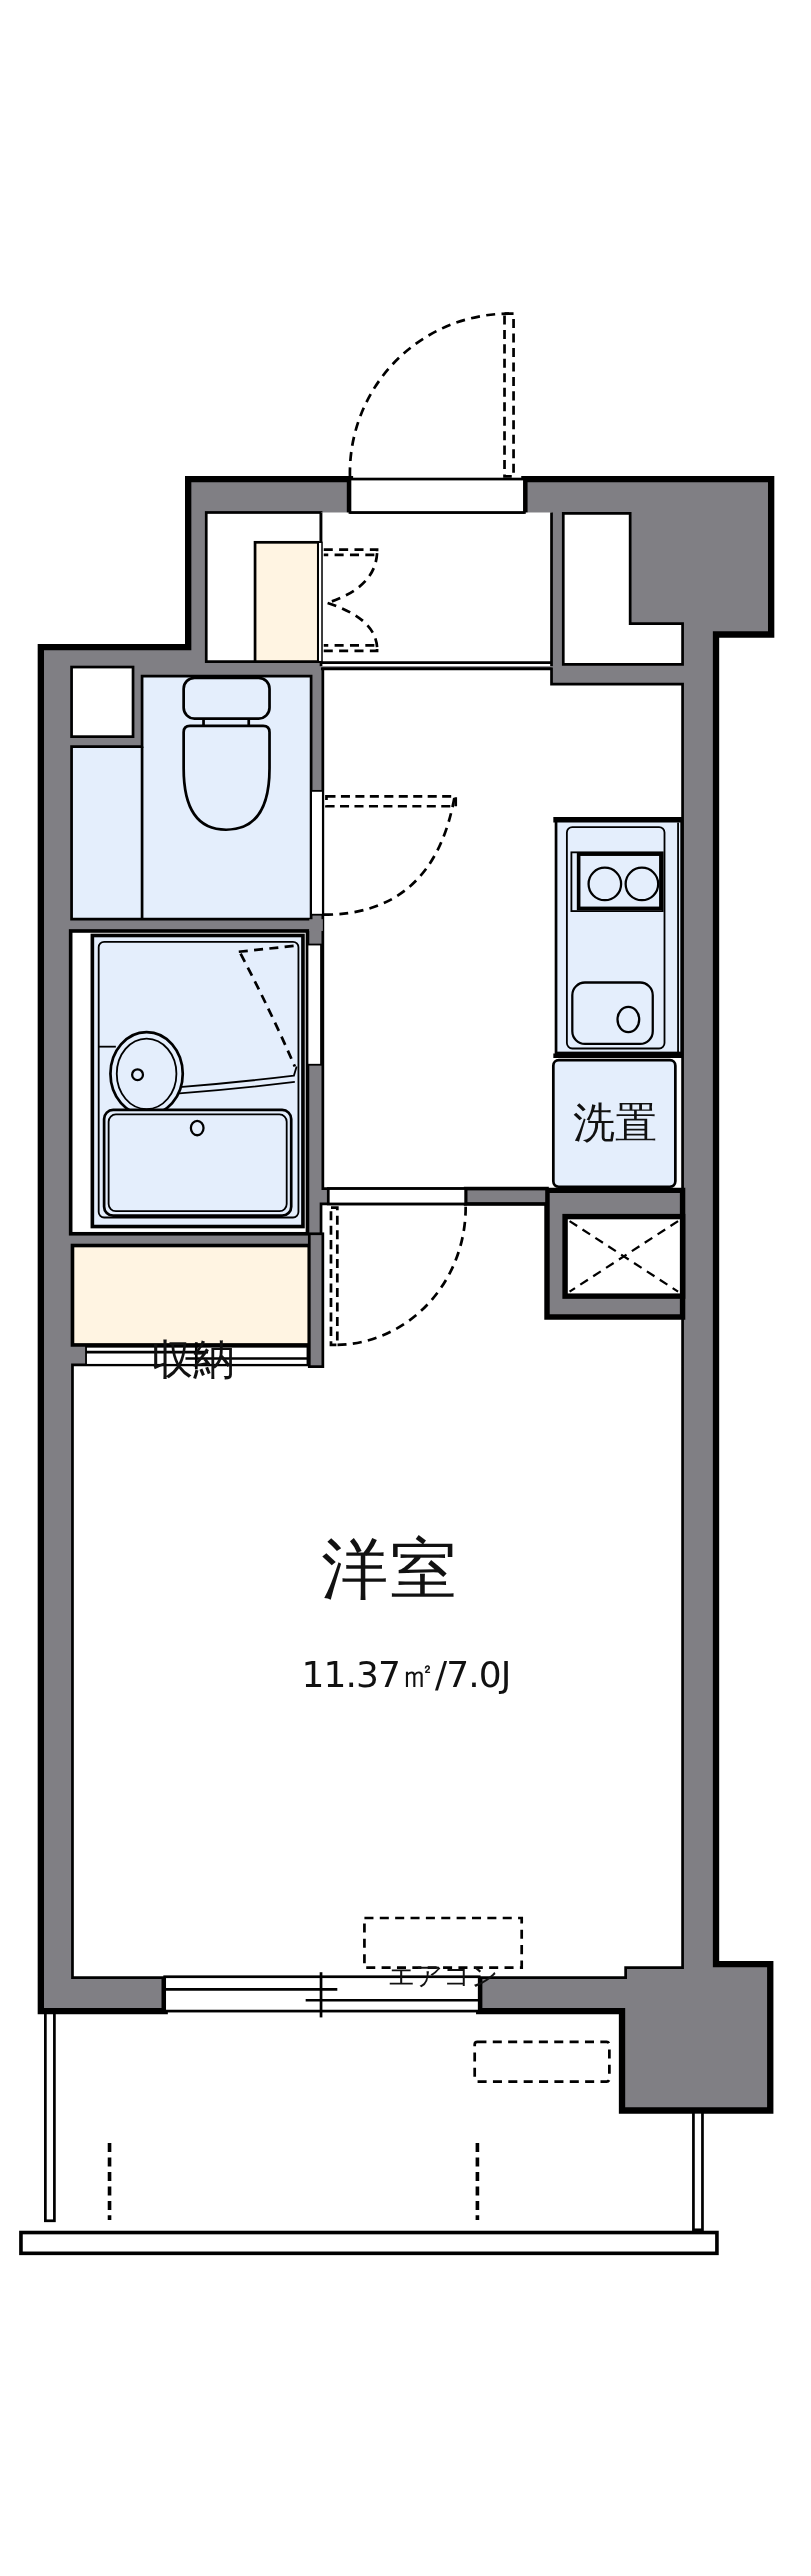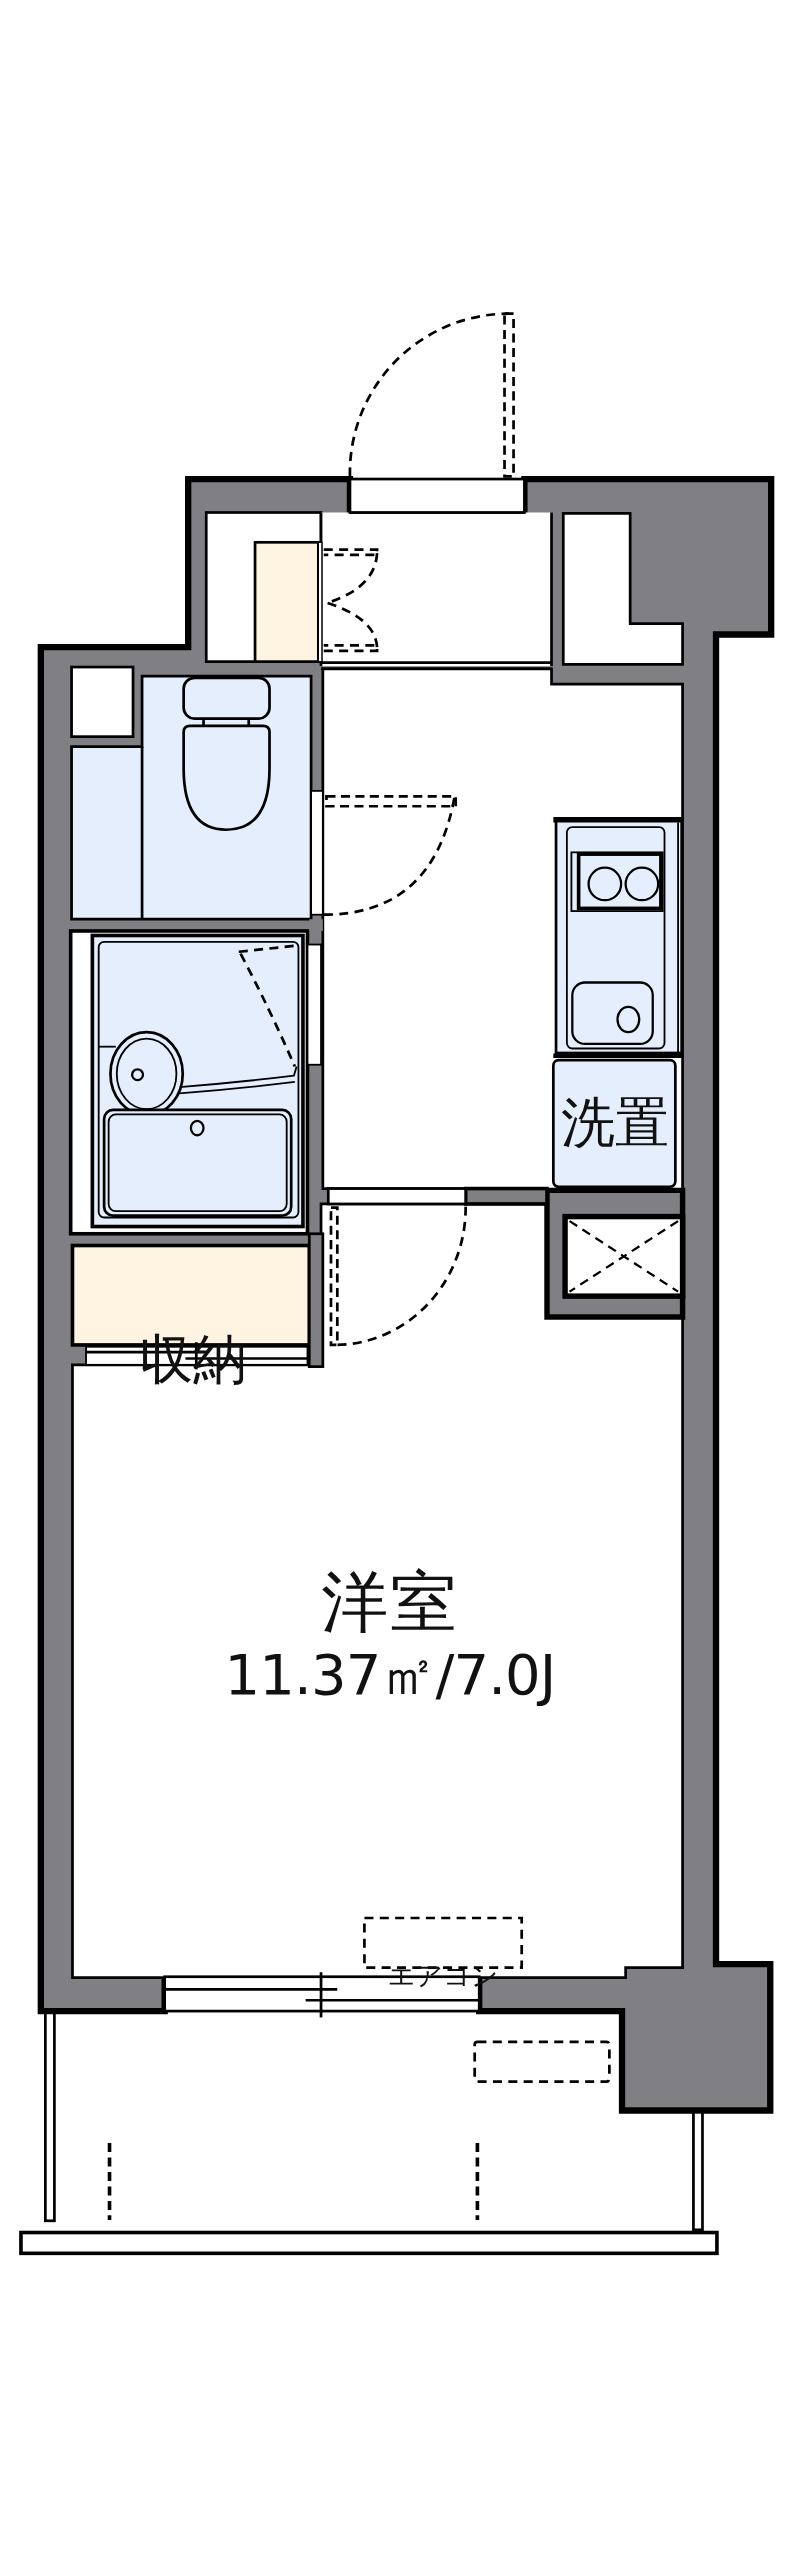--- a/index.html
+++ b/index.html
@@ -1,21 +1,21 @@
 <!DOCTYPE html>
 <html style="font-size:14.5px"><head>
 <meta charset="utf-8">
 <style>
   html, body { margin:0; padding:0; background:#ffffff; }
   body { width:812px; height:2576px; position:relative; overflow:hidden; font-family:"DejaVu Sans", sans-serif; }
   #plan { position:absolute; left:0; top:0; width:812px; height:2576px; }
   .lbl { position:absolute; color:#111; white-space:nowrap; transform:translate(-50%,-50%); font-family:"DejaVu Sans", sans-serif; line-height:1; }
   .lbl-room { font-size:67px; letter-spacing:1.8px; }
-  .lbl-area { font-size:56px; letter-spacing:-0.9px; }
-  .lbl-small { font-size:54px; }
+  .lbl-area { font-size:36px; letter-spacing:-0.9px;margin-left:16px; }
+  .lbl-small { font-size:42px; }
   .lbl-ac { font-size:27px;margin-top:32px; }
 </style>
 </head>
 <body>
 
 <svg id="plan" viewBox="0 0 898 2850" xmlns="http://www.w3.org/2000/svg">
   <defs>
     <style>
       .wall { fill:#807f84; stroke:#000; stroke-width:7; stroke-linejoin:miter; }
       .ln { fill:none; stroke:#000; stroke-width:3; }
@@ -162,18 +162,18 @@
   <g>
     <rect x="50" y="2227" width="10" height="230" fill="#fff" stroke="#000" stroke-width="3"></rect>
     <rect x="767" y="2337" width="10" height="130" fill="#fff" stroke="#000" stroke-width="3"></rect>
     <rect x="23" y="2470" width="770" height="23" fill="#fff" stroke="#000" stroke-width="4"></rect>
     <line x1="121" y1="2371" x2="121" y2="2456" class="dashthick"></line>
     <line x1="528" y1="2371" x2="528" y2="2456" class="dashthick"></line>
     <rect x="525" y="2259" width="149" height="44" rx="3" class="dash"></rect>
   </g>
 </svg>
 
-<div class="lbl lbl-room" style="left:390px;top:1602px;">洋室</div>
+<div class="lbl lbl-room" style="left:390px;top:1569px;">洋室</div>
 <div class="lbl lbl-area" style="left:390px;top:1675px;">11.37㎡/7.0J</div>
 <div class="lbl lbl-small" style="left:193px;top:1360px;">収納</div>
 <div class="lbl lbl-small" style="left:615px;top:1123px;">洗置</div>
 <div class="lbl lbl-ac" style="left:443px;top:1943px;">エアコン</div>
 
 
 </body></html>

